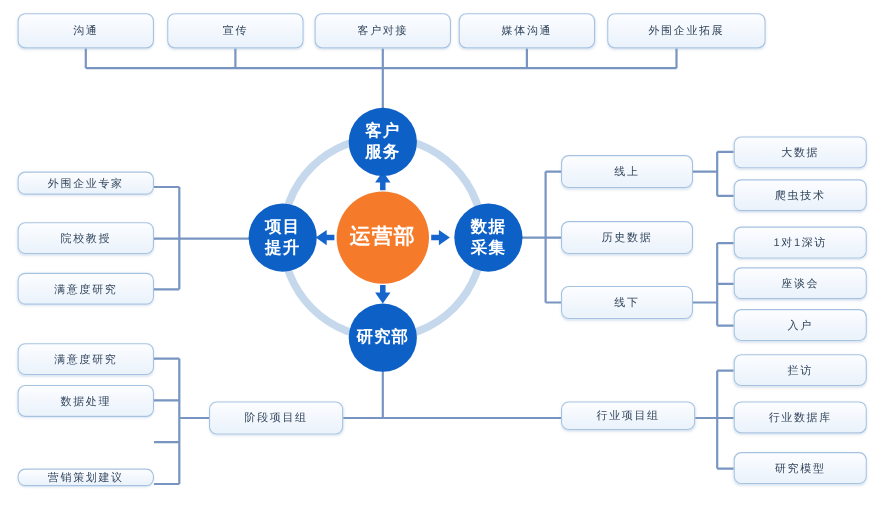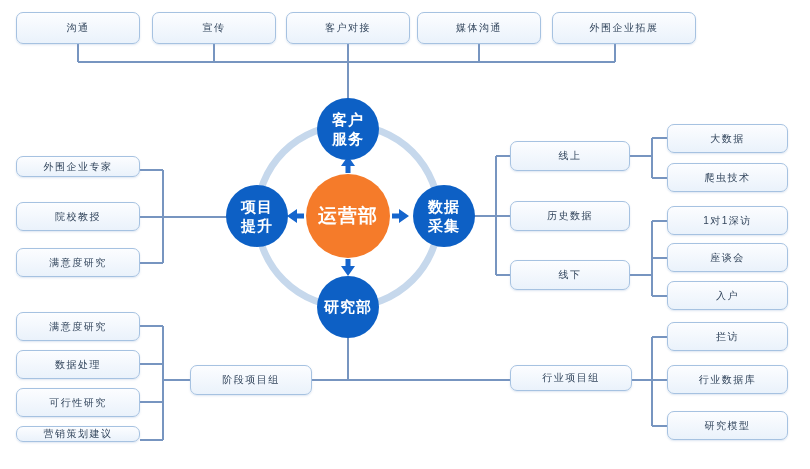--- a/index.html
+++ b/index.html
@@ -84,19 +84,18 @@
   <div class="box" style="left:667px;top:163px;width:121px;height:29px">爬虫技术</div>
   <div class="box" style="left:667px;top:206px;width:121px;height:29px">1对1深访</div>
   <div class="box" style="left:667px;top:243px;width:121px;height:29px">座谈会</div>
   <div class="box" style="left:667px;top:281px;width:121px;height:29px">入户</div>
   <div class="box" style="left:667px;top:322px;width:121px;height:29px">拦访</div>
   <div class="box" style="left:667px;top:365px;width:121px;height:29px">行业数据库</div>
   <div class="box" style="left:667px;top:411px;width:121px;height:29px">研究模型</div>
 
   <div class="box" style="left:16px;top:312px;width:124px;height:29px">满意度研究</div>
   <div class="box" style="left:16px;top:350px;width:124px;height:29px">数据处理</div>
-  <div class="box" style="left:16px;top:388px;width:124px;height:29px">可行性研究</div>
   <div class="box" style="left:16px;top:426px;width:124px;height:16px">营销策划建议</div>
 
   <div class="box" style="left:190px;top:365px;width:122px;height:30px">阶段项目组</div>
   <div class="box" style="left:510px;top:365px;width:122px;height:26px">行业项目组</div>
 
 </div>
 
 </body></html>

